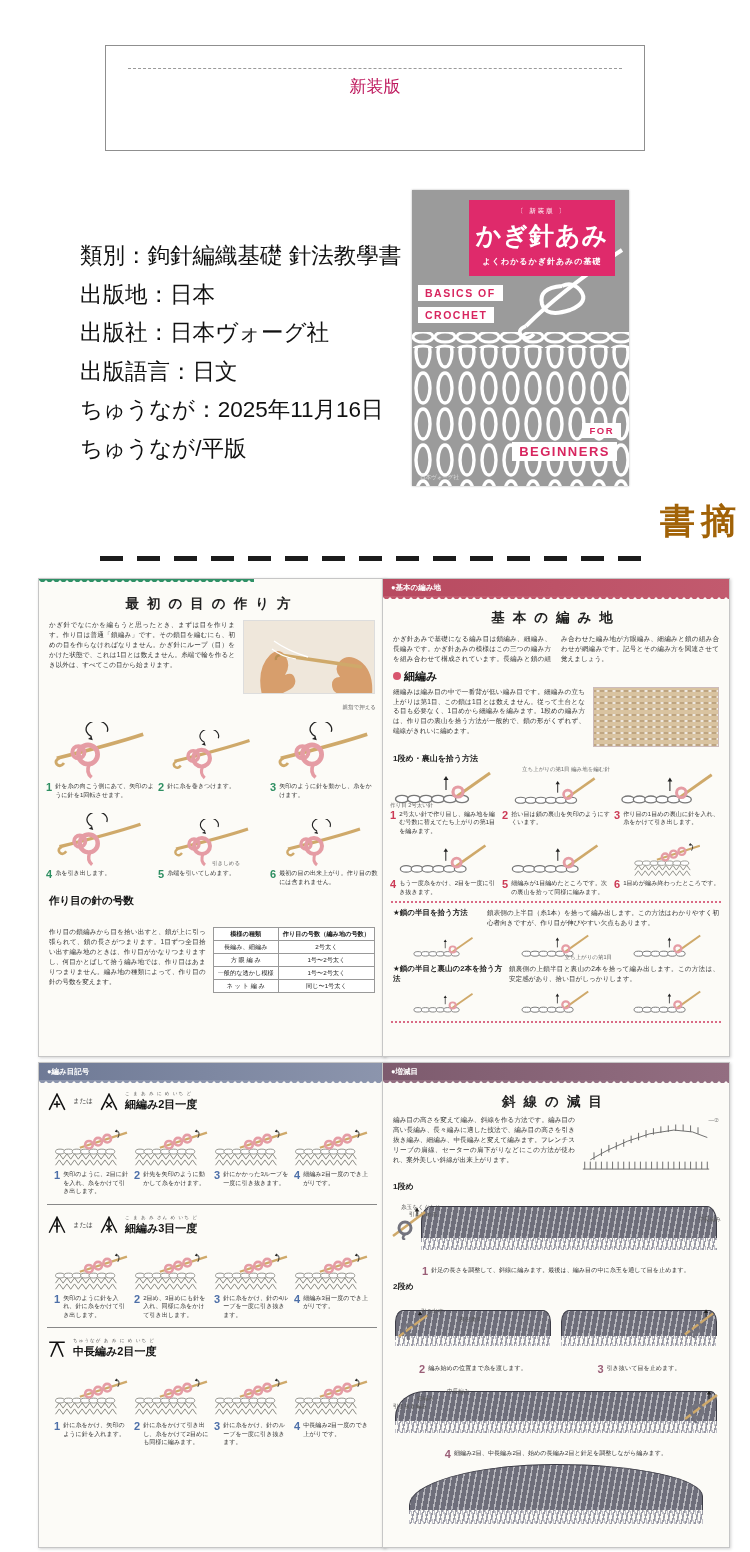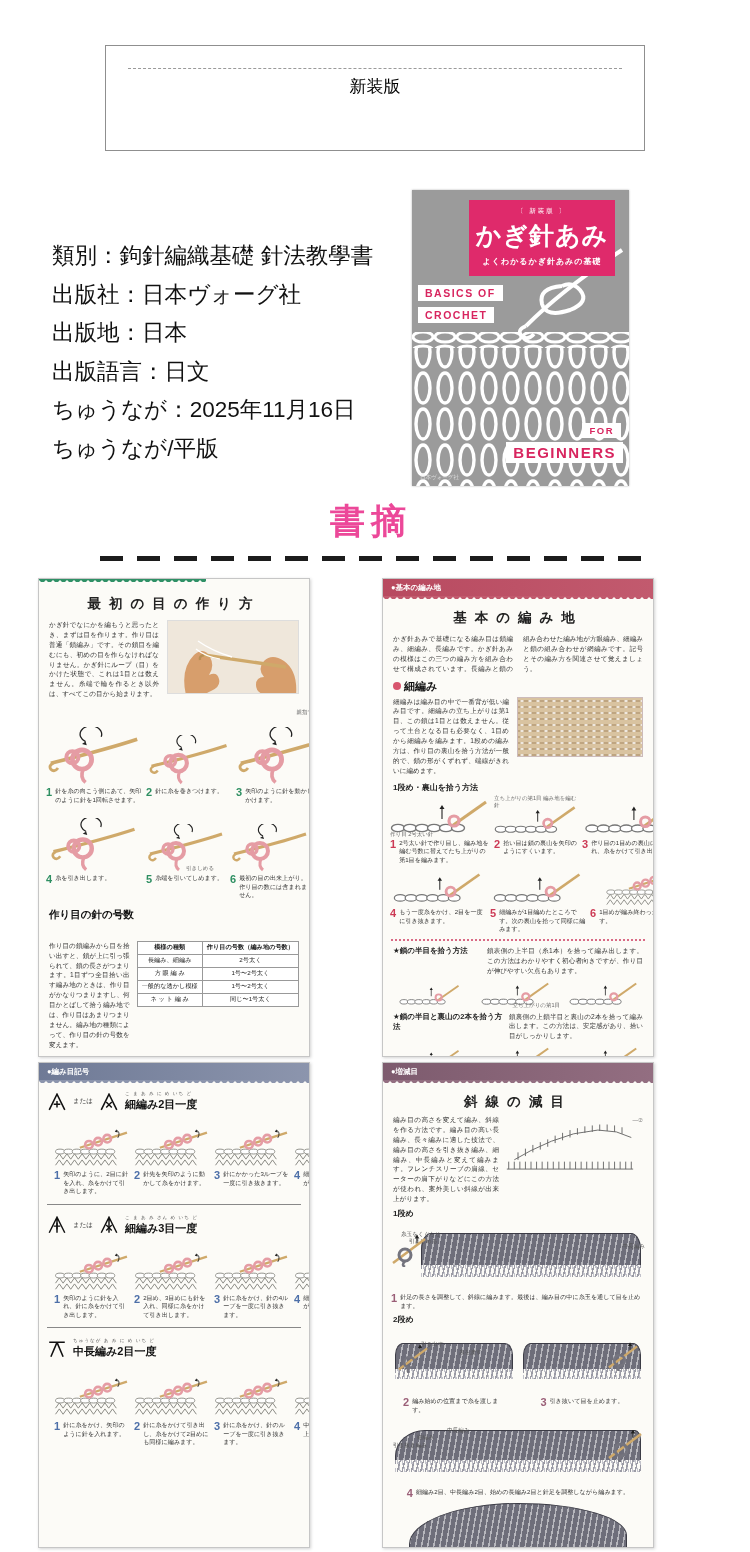--- a/index.html
+++ b/index.html
@@ -6,50 +6,50 @@
   html,body { background:#fff; }
   body { width:750px; height:1552px; position:relative; overflow:hidden;
          font-family:"Liberation Sans","DejaVu Sans",sans-serif; color:#1a1a1a; }
   .serif { font-family:"Liberation Serif","DejaVu Serif",serif; }
 
   
   .title-box { position:absolute; left:105px; top:45px; width:540px; height:106px;
                border:1.5px solid #8f8f8f; background:#fff; text-align:center; padding-top:13px; }
   .title-box .t { font-size:30px; letter-spacing:1px; color:#111; }
   .title-box .dash { margin:9px 22px 6px; border-top:1.5px dashed #9a9a9a; }
-  .title-box .e { font-size:17px; color:#000000; }
-
-  
-  .info { position:absolute; left:52px; top:237px; font-size:22.5px; line-height:38.5px; color:#111; }
+  .title-box .e { font-size:17px; color:#be185d; }
+
+  
+  .info { position:absolute; left:80px; top:237px; font-size:22.5px; line-height:38.5px; color:#111; }
 
   
   .cover { position:absolute; left:412px; top:190px; width:217px; height:296px;
            background:#9b9b9b; overflow:hidden; box-shadow:0 0 2px rgba(0,0,0,.3); }
   .cover svg.bgart { position:absolute; left:0; top:0; }
   .pinkbox { position:absolute; left:57px; top:10px; width:146px; padding:7px 4px 9px;
              background:#df2a6b; text-align:center; color:#fff; }
   .pinkbox .tag { font-size:6.5px; letter-spacing:2px; margin-bottom:3px; }
   .pinkbox .big { font-size:25px; font-weight:bold; letter-spacing:1px; }
   .pinkbox .sub { font-size:8px; font-weight:bold; margin-top:4px; letter-spacing:1px; }
   .chip { position:absolute; background:#fff; color:#d8255f; font-weight:bold;
           font-size:10.5px; letter-spacing:1.5px; padding:2px 7px; }
   .chip.c1 { left:6px; top:95px; }
   .chip.c2 { left:6px; top:117px; }
   .chip.c3 { right:8px; top:233px; font-size:9.5px; }
-  .chip.c4 { right:6px; top:252px; font-size:15px; }
+  .chip.c4 { right:12px; top:252px; font-size:13px; }
   .pub { position:absolute; left:8px; bottom:5px; font-size:5.5px; color:#e8e8e8; opacity:.85; }
 
   
-  .excerpt-h { position:absolute; left:0; top:498px; width:742px; text-align:center;
-               font-size:35px; letter-spacing:6px; color:#ec4899; font-weight:600; }
+  .excerpt-h { position:absolute; left:0; top:498px; width:742px; text-align:right;
+               font-size:35px; letter-spacing:6px; color:#a16207; font-weight:600; }
   .big-dash { position:absolute; left:100px; top:556px; width:552px; height:5px;
               background:repeating-linear-gradient(90deg,#1c1c1c 0 23px,transparent 23px 37px); }
 
   
-  .panel { position:absolute; width:272px; background:#fcfbf7; border:1px solid #c6c6c6;
+  .panel { position:absolute; width:348px; background:#fcfbf7; border:1px solid #c6c6c6;
            box-shadow:1px 1px 3px rgba(0,0,0,.18); overflow:hidden; }
   #panel1 { left:38px;  top:578px;  height:479px; }
   #panel2 { left:382px; top:578px;  height:479px; }
   #panel3 { left:38px;  top:1062px; height:486px; }
   #panel4 { left:382px; top:1062px; height:486px; }
 
   .band { position:relative; }
   .band .tab { color:#fff; font-size:7.5px; font-weight:bold; padding:4px 8px 3px; }
   .scallop { height:5px; background-repeat:repeat-x; background-size:7px 5px; }
   .b-green  { background:linear-gradient(90deg,#237b52,#2f9066); }
@@ -211,22 +211,22 @@
   </defs>
 </svg>
 
 <div class="title-box">
   <div class="dash"></div>
   <div class="e">新装版</div>
 </div>
 
 <div class="info">
   <div>類別：鉤針編織基礎 針法教學書</div>
+  <div>出版地：日本</div>
   <div>出版社：日本ヴォーグ社</div>
-  <div>出版地：日本</div>
   <div>出版語言：日文</div>
   <div>ちゅうなが：2025年11月16日</div>
   <div>ちゅうなが/平版</div>
 </div>
 
 <div class="cover">
   <svg class="bgart" width="217" height="296">
       <use href="#s-cover"></use>
     </svg>
   <div class="pinkbox">

